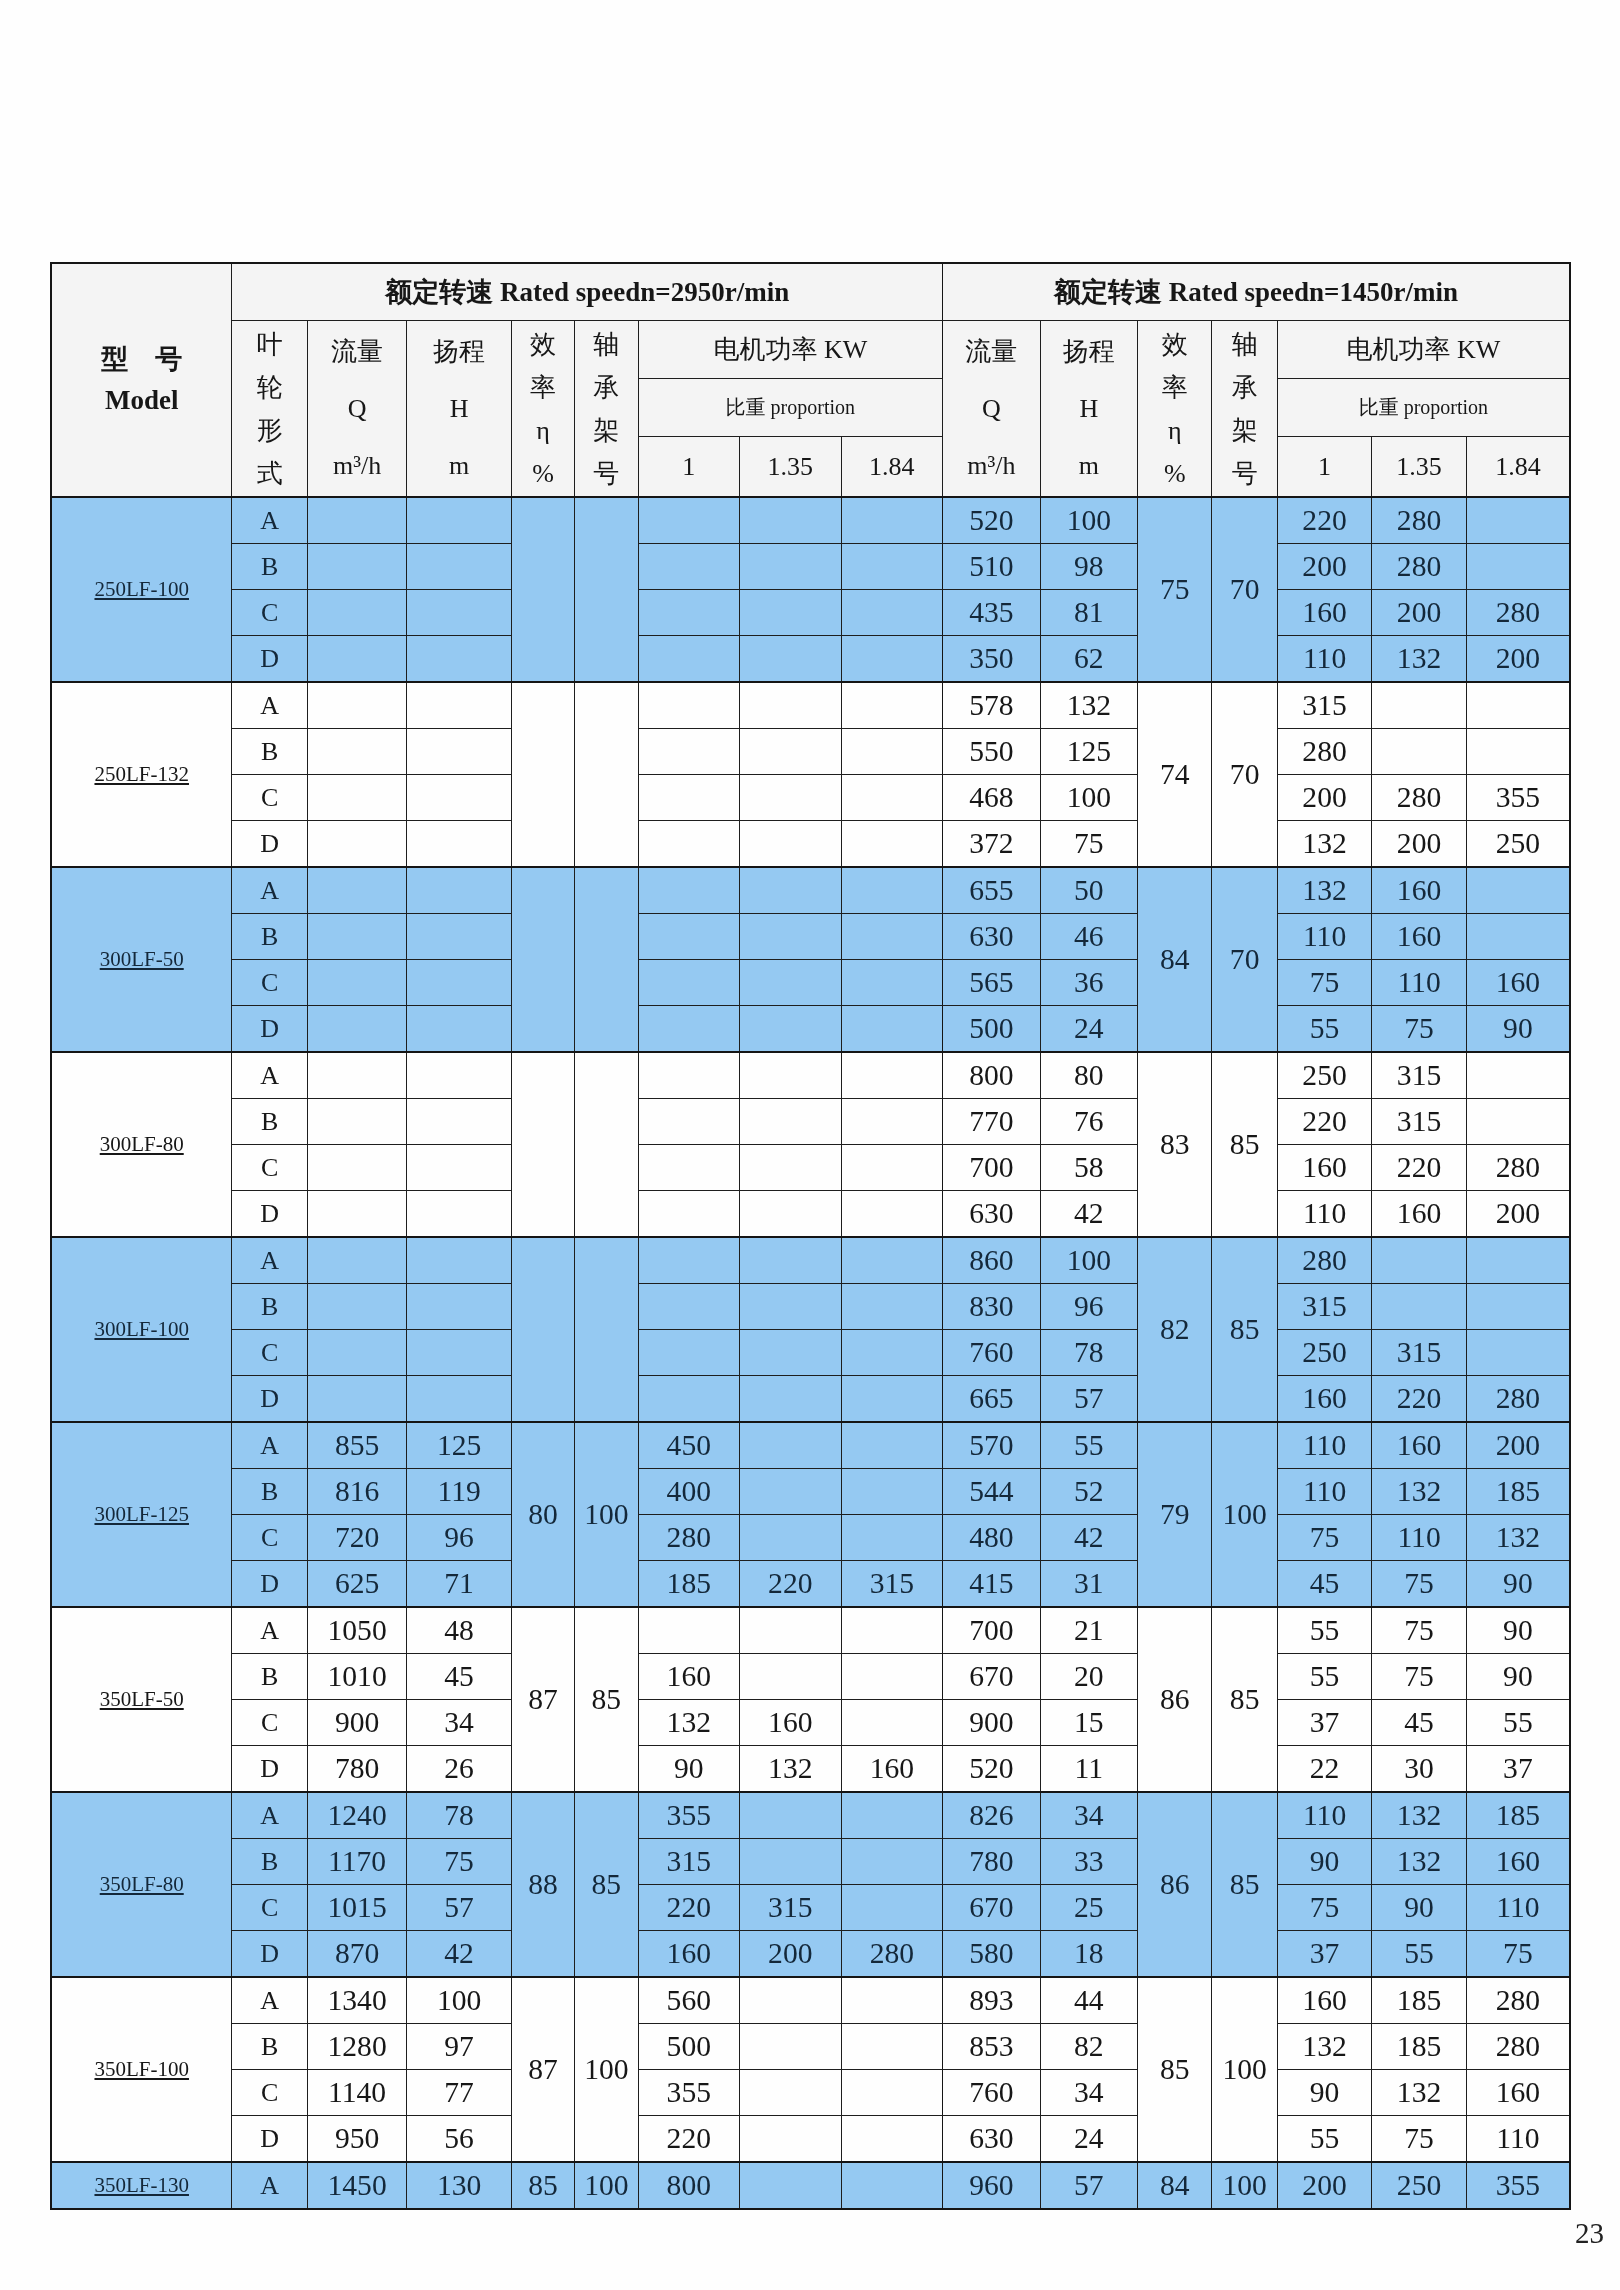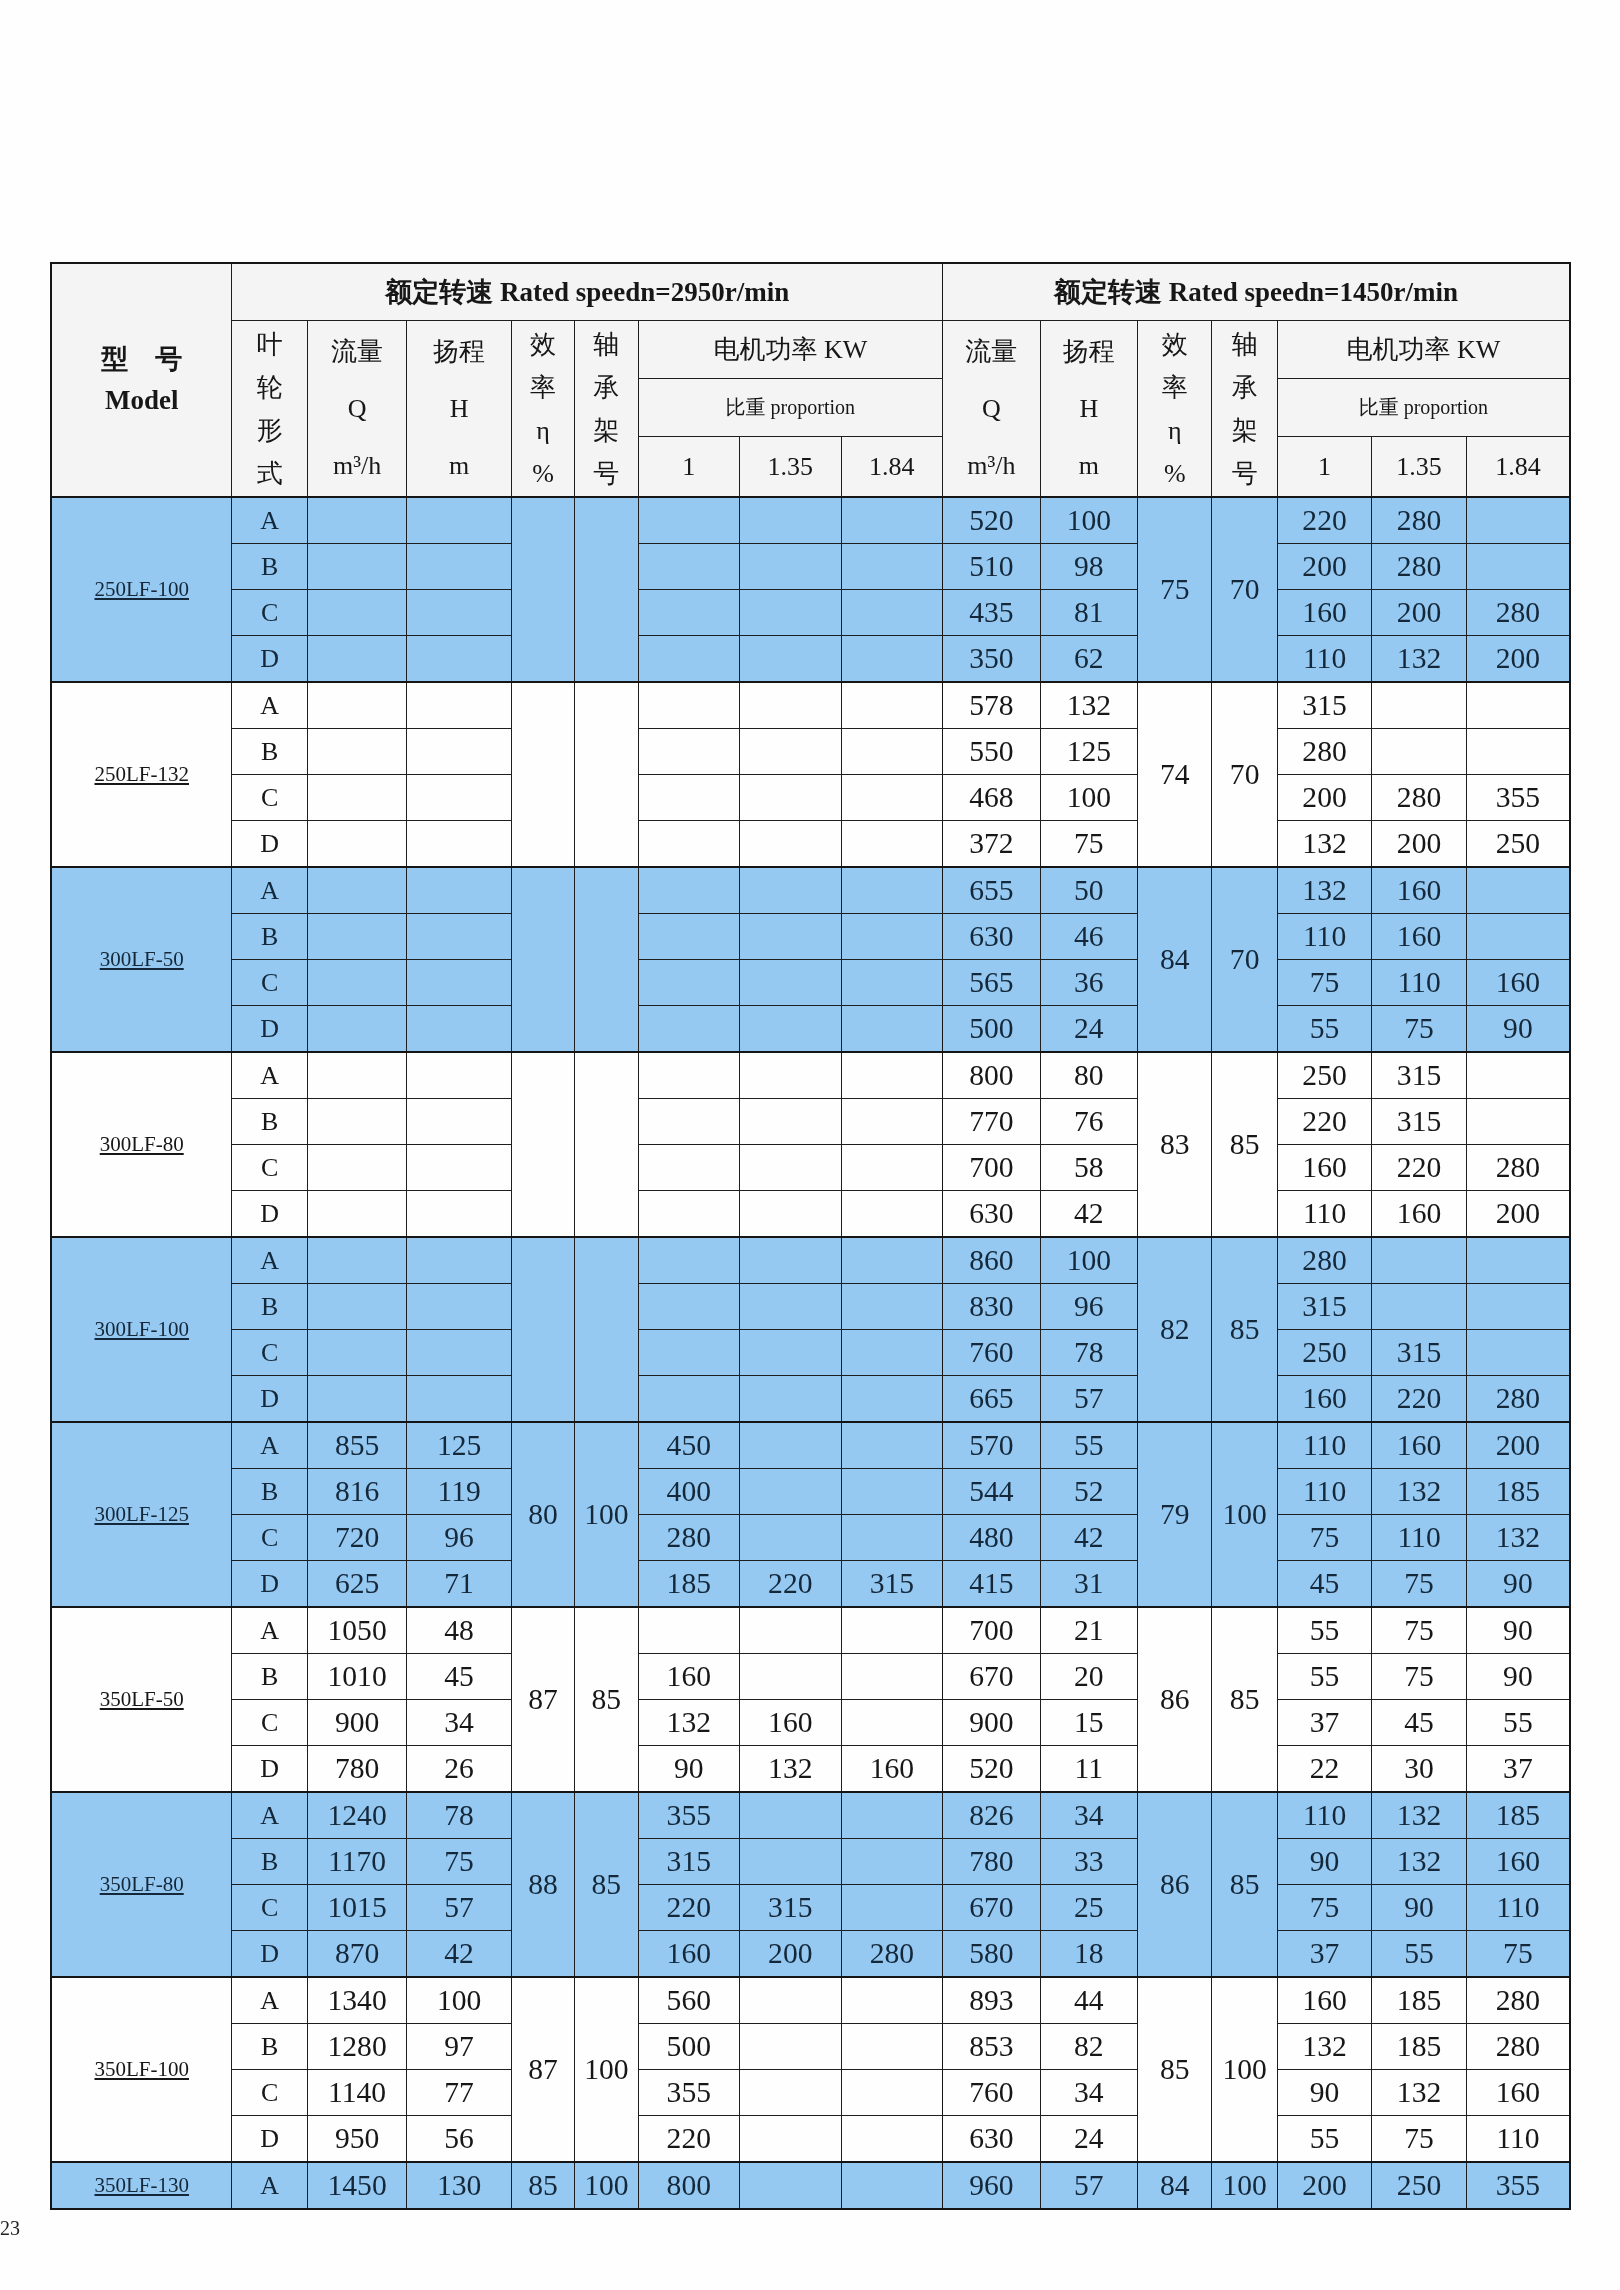--- a/index.html
+++ b/index.html
@@ -46,21 +46,21 @@
   
   tbody td { height:45px; font-size:29.6px; background:#fefefe; }
   tbody td.model { font-size:21px;text-decoration:underline; }
   tbody td.impeller { font-size:26px; }
   tbody tr.hl td { background:#95c9f2; color:#14283a; }
   tbody tr.block-start td { border-top:2.7px solid #151515; }
   .secdiv { border-right:1.8px solid #151515 !important; }
 
   .page-number {
     position:absolute; left:0; right:16px; top:2217px;
-    text-align:left; font-size:20px; color:#222;
+    text-align:right; font-size:29px; color:#222;
   }
 </style>
 </head>
 <body>
 
 <div class="sheet">
 
   <table class="spec-table">
     <colgroup>
       <col style="width:180px">

